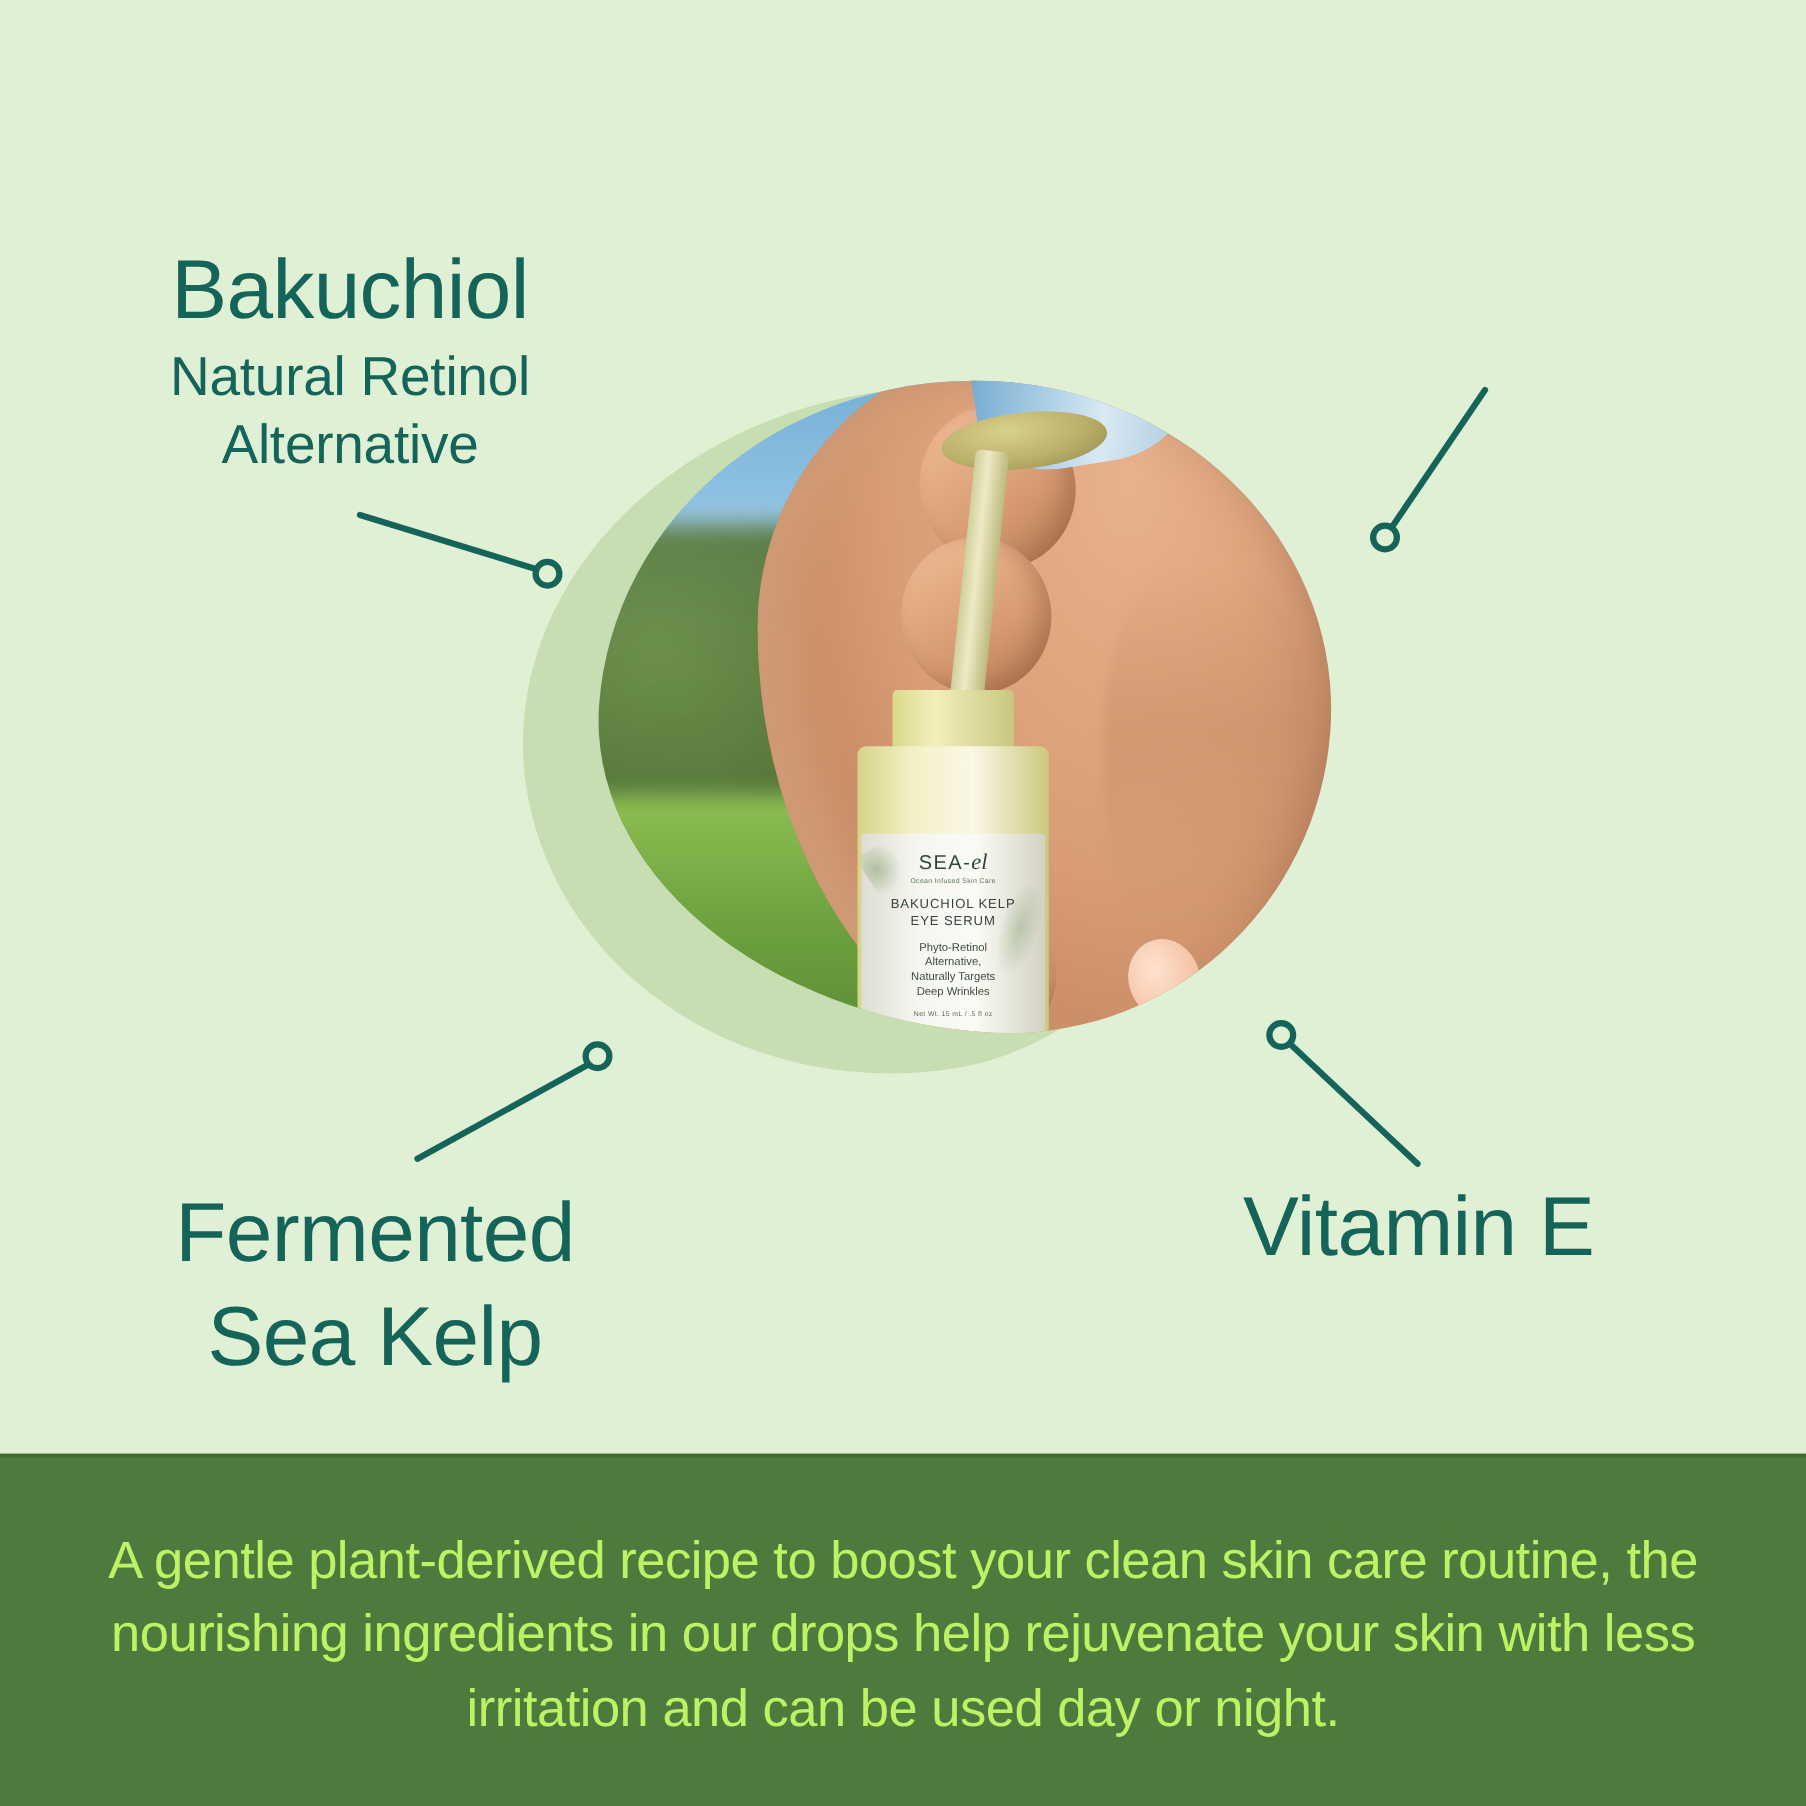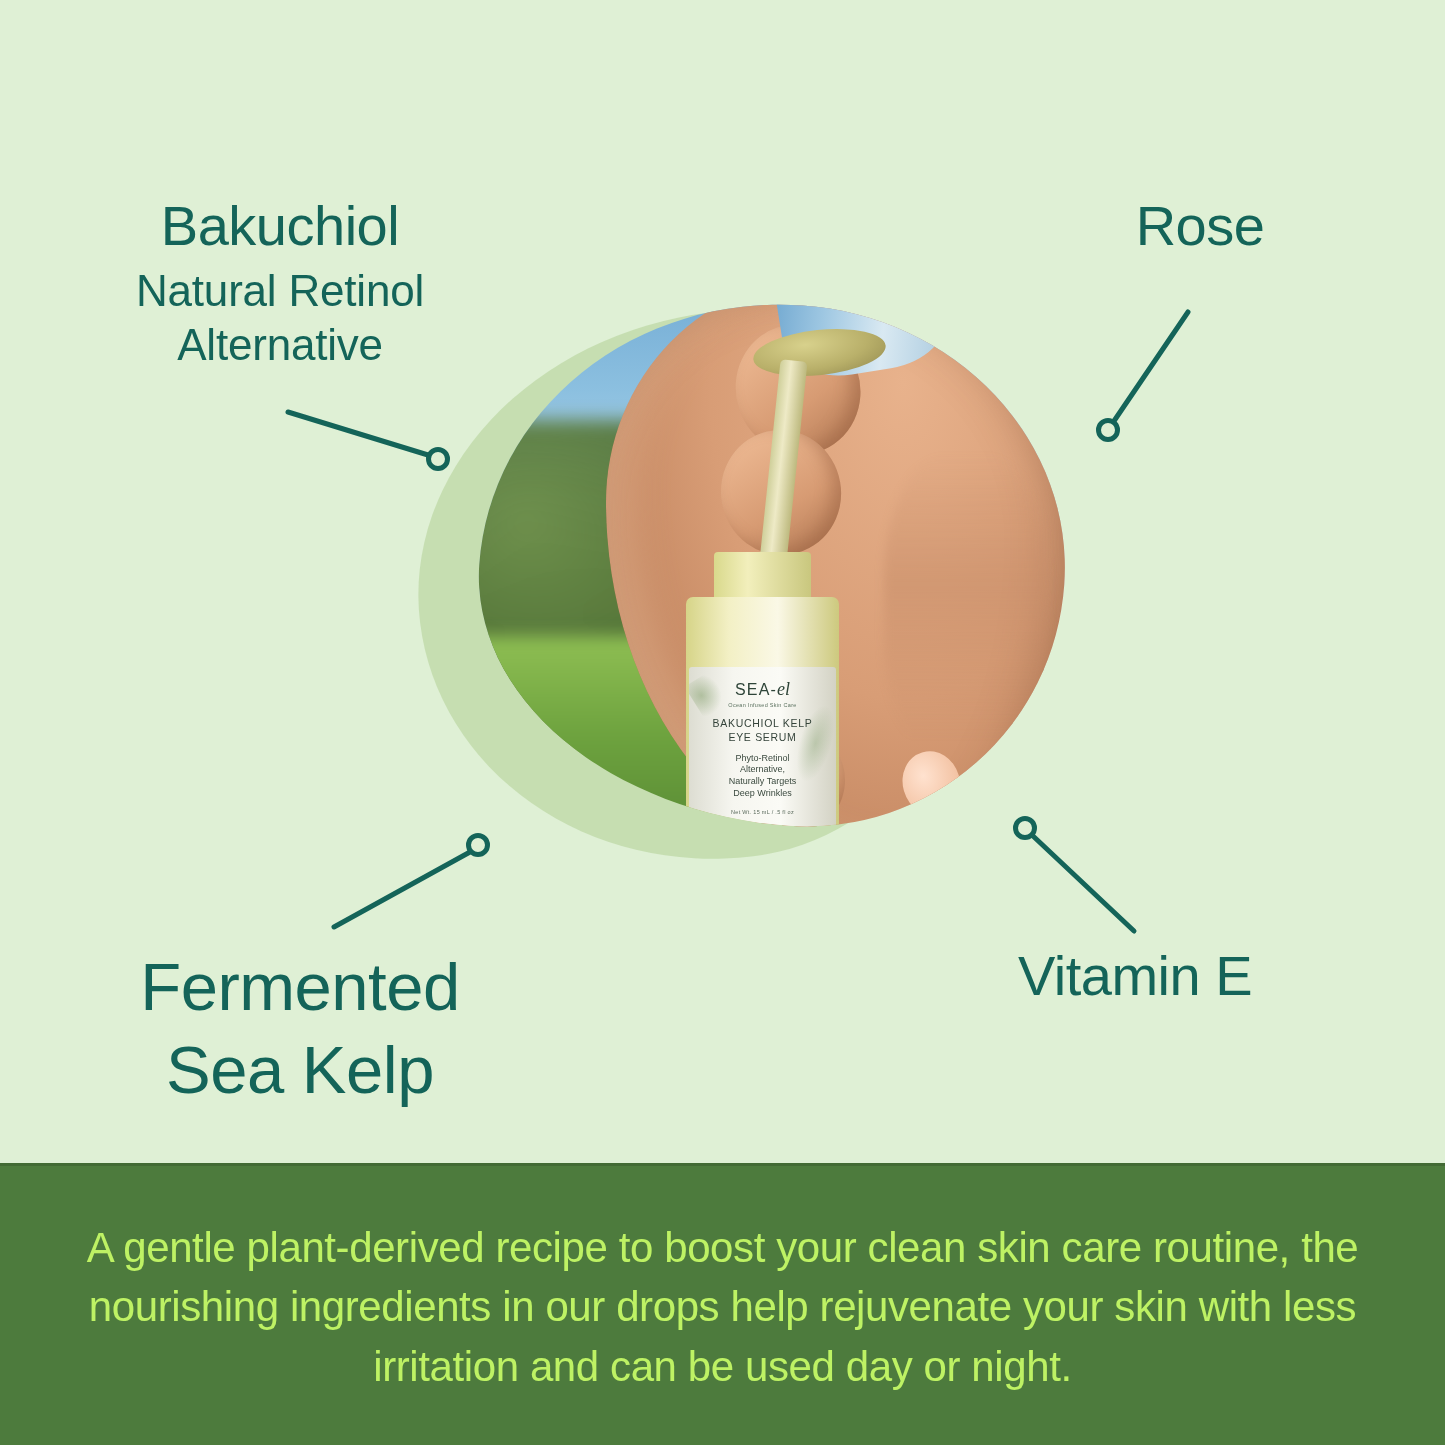--- a/index.html
+++ b/index.html
@@ -12,21 +12,21 @@
     position:relative;
   }
   #stage{position:relative;width:1445px;height:1445px;overflow:hidden;background:#dff0d5;}
 
   
   #connectors{position:absolute;left:0;top:0;width:1445px;height:1445px;z-index:5;pointer-events:none;}
 
   
   .callout{position:absolute;z-index:7;color:#146459;}
   .callout .title{
-    font-size:56px;line-height:1.0;font-weight:400;letter-spacing:-0.5px;
+    font-size:67px;line-height:1.0;font-weight:400;letter-spacing:-0.5px;
     white-space:nowrap;
   }
   .callout .sub{
     font-size:44px;line-height:1.22;font-weight:400;letter-spacing:-0.2px;
     margin-top:10px;
     text-align:center;
   }
 
   #callout-bakuchiol{left:0;top:198px;width:560px;text-align:center;}
   #callout-rose{left:990px;top:198px;width:420px;text-align:center;}
@@ -254,23 +254,20 @@
       </div>
     </div>
   </div>
 
   <div class="callout" id="callout-bakuchiol">
     <div class="title">Bakuchiol</div>
     <div class="sub" style="white-space:pre-line;">Natural Retinol
 Alternative</div>
   </div>
 
-  <div class="callout" id="callout-rose">
-    <div class="title">Rose</div>
-  </div>
 
   <div class="callout" id="callout-kelp">
     <div class="title" style="white-space:pre-line;">Fermented
 Sea Kelp</div>
   </div>
 
   <div class="callout" id="callout-vitamine">
     <div class="title">Vitamin E</div>
   </div>
 

